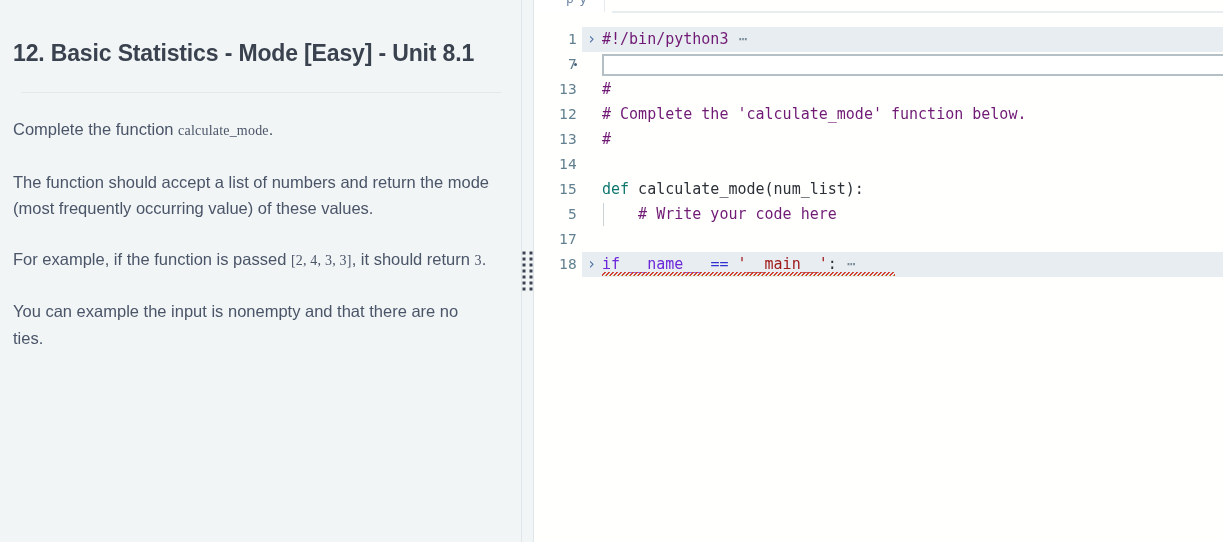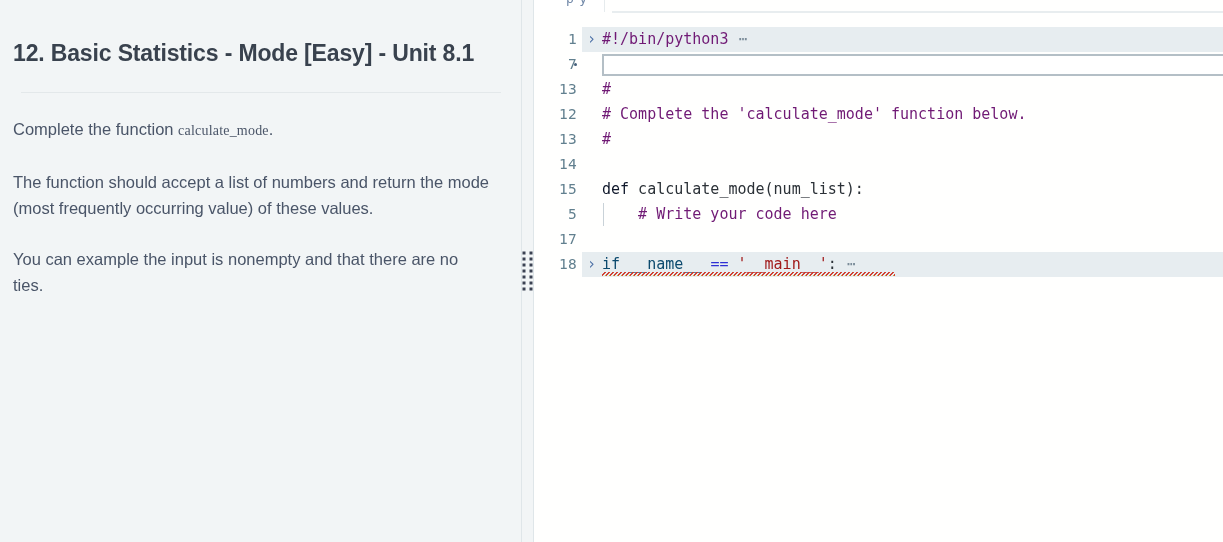--- a/index.html
+++ b/index.html
@@ -208,22 +208,22 @@
   }
 
   
   .code-line.folded .code-text,
   .code-line.folded .fold {
     background: #e7edf0;
   }
 
   
   .tok-comment  { color: #701a75; }
-  .tok-keyword  { color: #0c4a6e; }
-  .tok-def      { color: #0f172a; }
+  .tok-keyword  { color: #6d28d9; }
+  .tok-def      { color: #0f766e; }
   .tok-plain    { color: #2b3137; }
   .tok-string   { color: #a11b1b; }
   .tok-op       { color: #2f2fd4; }
   .tok-ellipsis { color: #7b8c99; letter-spacing: 1px; }
 
   
   .squiggle {
     position: absolute;
     left: 1px;
     bottom: 1px;
@@ -275,20 +275,21 @@
 <body>
 
 <div id="app">
 
   <section class="problem-panel">
     <h1 class="problem-title">12. Basic Statistics - Mode [Easy] - Unit 8.1</h1>
     <hr class="title-rule">
     <div class="problem-body" id="problem-body">
         <p><span>Complete the function </span><code>calculate_mode</code><span>.</span></p>
         <p><span>The function should accept a list of numbers and return the mode (most frequently occurring value) of these values.</span></p>
+        <p><span>For example, if the function is passed </span><code>[2, 4, 3, 3]</code><span>, it should return </span><code>3</code><span>.</span></p>
         <p><span>You can example the input is nonempty and that there are no ties.</span></p>
       </div>
   </section>
 
   <div class="splitter">
     <div class="splitter-grip" id="splitter-grip">
         <i></i>
         <i></i>
         <i></i>
         <i></i>

